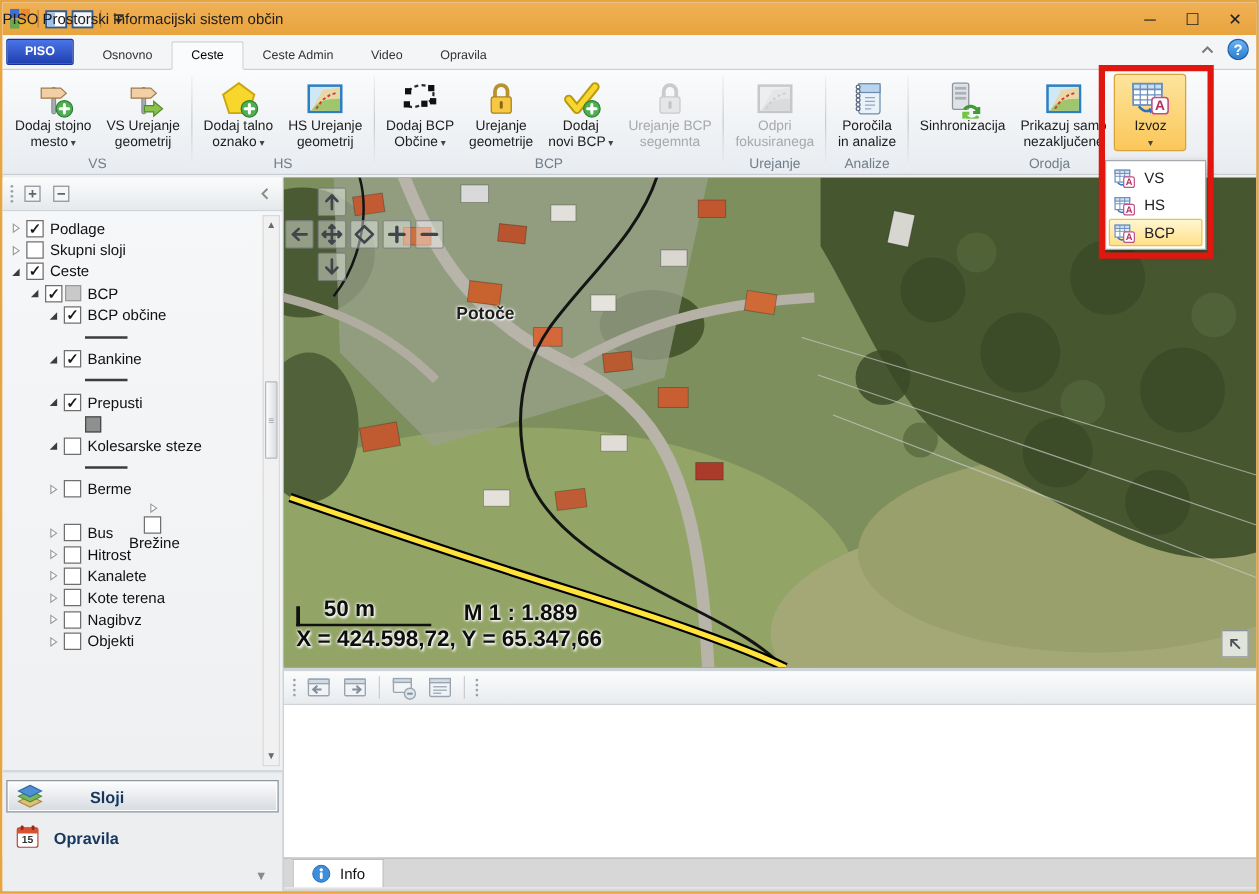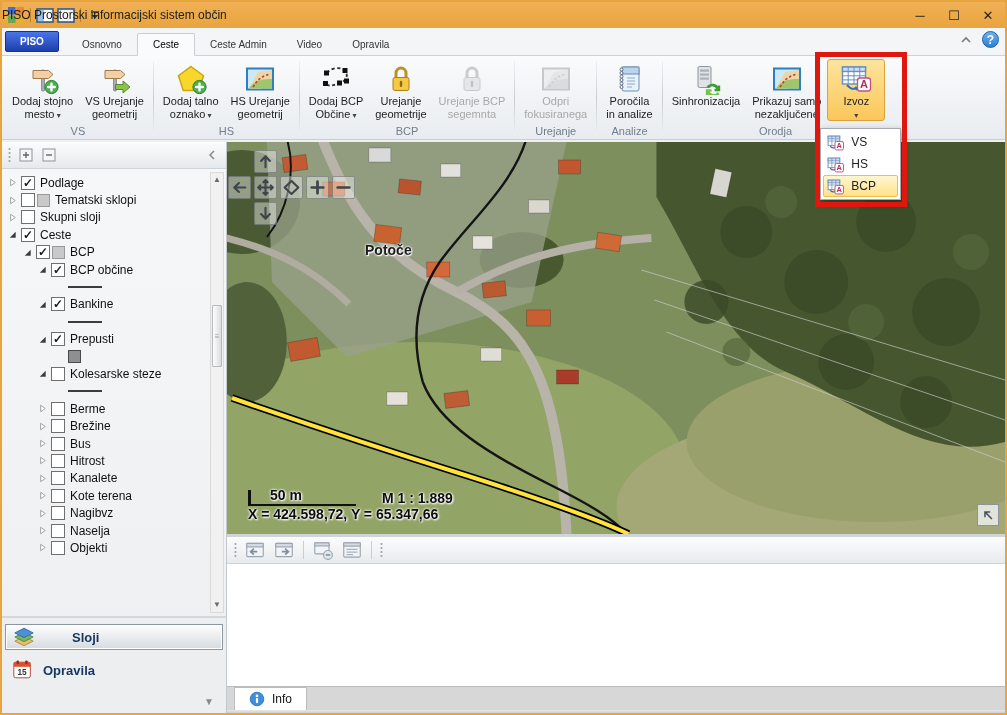--- a/index.html
+++ b/index.html
@@ -69,21 +69,21 @@
   .section.selected { background:linear-gradient(#fdfdfe,#d6dbe0); border:1px solid #8e96a0; box-shadow:inset 0 0 0 1px #fff;gap:37px; }
   .sicon { width:22px; height:22px; flex:none; }
   .side-collapse { position:absolute; bottom:6px; right:12px; color:#8a8a8a; font-size:10px; }
 
   
   .rightcol { flex:1; display:flex; flex-direction:column; min-width:0; }
   .map { position:relative; height:392px; flex:none; background:#75865a; overflow:hidden; }
   .map svg.aerial { position:absolute; inset:0; width:100%; height:100%; }
   .navbtn { position:absolute; width:23px; height:23px; background:rgba(250,250,250,.42); border:1px solid rgba(90,95,100,.55); border-radius:2px; display:flex; align-items:center; justify-content:center; }
   .place-label { position:absolute; left:138px; top:100px; font-size:14px; font-weight:bold; color:#1d1d1d; text-shadow:0 0 2px #fff,0 0 3px #fff,1px 1px 1px #fff; }
-  .scalebox { position:absolute; left:10px; bottom:12px; color:#0d0d0d; font-size:14px; font-weight:bold; text-shadow:0 0 2px #fff,0 0 3px #fff,1px 1px 2px #fff;margin-left:11px; }
+  .scalebox { position:absolute; left:10px; bottom:12px; color:#0d0d0d; font-size:18px; font-weight:bold; text-shadow:0 0 2px #fff,0 0 3px #fff,1px 1px 2px #fff; }
   .scale-top { display:flex; align-items:flex-end; gap:26px; }
   .scalebar { position:relative; width:108px; height:16px; }
   .scalebar .bar { position:absolute; left:0; right:0; bottom:0; height:2.5px; background:#111; }
   .scalebar .tick { position:absolute; left:0; bottom:0; width:2.5px; height:16px; background:#111; }
   .scalebar .lbl { position:absolute; left:22px; bottom:3px; }
   .prevext { position:absolute; right:6px; bottom:8px; width:22px; height:22px; background:rgba(240,242,244,.8); border:1px solid #8d949b; display:flex; align-items:center; justify-content:center; }
 
   
   .bpanel { flex:1; display:flex; flex-direction:column; border-top:3px solid #cfd4d9; min-height:0; }
   .bp-toolbar { height:27px; background:linear-gradient(#fbfcfc,#e8ebee); border-bottom:1px solid #cfd4d9; display:flex; align-items:center; gap:5px; padding:0 6px; }
@@ -225,20 +225,30 @@
           </div>
           <div class="rbtn">
             <span class="ricon"><svg viewBox="0 0 32 32" width="100%" height="100%">
                 <path d="M11 15 v-5 a5 5 0 0 1 10 0 v5" fill="none" stroke="#b8922f" stroke-width="3"></path>
                 <rect x="8" y="14.5" width="16" height="13" rx="2" fill="#f6c844" stroke="#a9821c"></rect>
                 <rect x="14.8" y="17.8" width="2.4" height="6.2" rx="1.2" fill="#8a6a10"></rect>
               </svg></span>
             <span class="rlb"><span>Urejanje</span></span>
             <span class="rlb"><span>geometrije</span></span>
           </div>
+          <div class="rbtn">
+            <span class="ricon"><svg viewBox="0 0 32 32" width="100%" height="100%">
+                <path d="M6 16.5 l6.5 8 L27 6.5" fill="none" stroke="#b99a10" stroke-width="7.5" stroke-linecap="round" stroke-linejoin="round"></path>
+                <path d="M6 16.5 l6.5 8 L27 6.5" fill="none" stroke="#f7d72c" stroke-width="4.2" stroke-linecap="round" stroke-linejoin="round"></path>
+                <circle cx="24.5" cy="24" r="6.6" fill="#4caf50" stroke="#2e7d32"></circle>
+                <path d="M24.5 20.6 v6.8 M21.1 24 h6.8" stroke="#fff" stroke-width="2.4" stroke-linecap="round"></path>
+              </svg></span>
+            <span class="rlb"><span>Dodaj</span></span>
+            <span class="rlb"><span>novi BCP</span><span class="rarrow"> ▾</span></span>
+          </div>
           <div class="rbtn disabled">
             <span class="ricon"><svg viewBox="0 0 32 32" width="100%" height="100%">
                 <path d="M11 15 v-5 a5 5 0 0 1 10 0 v5" fill="none" stroke="#9aa0a6" stroke-width="3"></path>
                 <rect x="8" y="14.5" width="16" height="13" rx="2" fill="#d5d8db" stroke="#9aa0a6"></rect>
                 <rect x="14.8" y="17.8" width="2.4" height="6.2" rx="1.2" fill="#8b9096"></rect>
               </svg></span>
             <span class="rlb"><span>Urejanje BCP</span></span>
             <span class="rlb"><span>segemnta</span></span>
           </div>
         </div>
@@ -410,30 +420,20 @@
               <span class="cb">✓</span>
               <span class="tlabel">Podlage</span>
             </div>
             <div class="trow" style="padding-left: 0px;">
               <span class="texp">
                 <svg viewBox="0 0 12 12" width="11" height="11">
                   <path d="M4 2.5 L9 6 4 9.5 Z" fill="#fff" stroke="#9a9a9a"></path>
                 </svg>
               </span>
               <span class="cb"></span>
-              <span class="legendbox"></span>
-              <span class="tlabel">Tematski sklopi</span>
-            </div>
-            <div class="trow" style="padding-left: 0px;">
-              <span class="texp">
-                <svg viewBox="0 0 12 12" width="11" height="11">
-                  <path d="M4 2.5 L9 6 4 9.5 Z" fill="#fff" stroke="#9a9a9a"></path>
-                </svg>
-              </span>
-              <span class="cb"></span>
               <span class="tlabel">Skupni sloji</span>
             </div>
             <div class="trow" style="padding-left: 0px;">
               <span class="texp">
                 <svg viewBox="0 0 12 12" width="11" height="11">
                   <path d="M9.5 3 V9.5 H3 Z" fill="#3c3c3c"></path>
                 </svg>
               </span>
               <span class="cb">✓</span>
               <span class="tlabel">Ceste</span>
@@ -502,21 +502,21 @@
             </div>
             <div class="trow" style="padding-left: 30px;">
               <span class="texp">
                 <svg viewBox="0 0 12 12" width="11" height="11">
                   <path d="M4 2.5 L9 6 4 9.5 Z" fill="#fff" stroke="#9a9a9a"></path>
                 </svg>
               </span>
               <span class="cb"></span>
               <span class="tlabel">Berme</span>
             </div>
-            <div class="trow" style="padding-left: 30px;">
+            <div class="trow" style="padding-left: 30px; flex-direction: column;">
               <span class="texp">
                 <svg viewBox="0 0 12 12" width="11" height="11">
                   <path d="M4 2.5 L9 6 4 9.5 Z" fill="#fff" stroke="#9a9a9a"></path>
                 </svg>
               </span>
               <span class="cb"></span>
               <span class="tlabel">Brežine</span>
             </div>
             <div class="trow" style="padding-left: 30px;">
               <span class="texp">
@@ -555,29 +555,20 @@
               <span class="tlabel">Kote terena</span>
             </div>
             <div class="trow" style="padding-left: 30px;">
               <span class="texp">
                 <svg viewBox="0 0 12 12" width="11" height="11">
                   <path d="M4 2.5 L9 6 4 9.5 Z" fill="#fff" stroke="#9a9a9a"></path>
                 </svg>
               </span>
               <span class="cb"></span>
               <span class="tlabel">Nagibvz</span>
-            </div>
-            <div class="trow" style="padding-left: 30px;">
-              <span class="texp">
-                <svg viewBox="0 0 12 12" width="11" height="11">
-                  <path d="M4 2.5 L9 6 4 9.5 Z" fill="#fff" stroke="#9a9a9a"></path>
-                </svg>
-              </span>
-              <span class="cb"></span>
-              <span class="tlabel">Naselja</span>
             </div>
             <div class="trow" style="padding-left: 30px;">
               <span class="texp">
                 <svg viewBox="0 0 12 12" width="11" height="11">
                   <path d="M4 2.5 L9 6 4 9.5 Z" fill="#fff" stroke="#9a9a9a"></path>
                 </svg>
               </span>
               <span class="cb"></span>
               <span class="tlabel">Objekti</span>
             </div>

